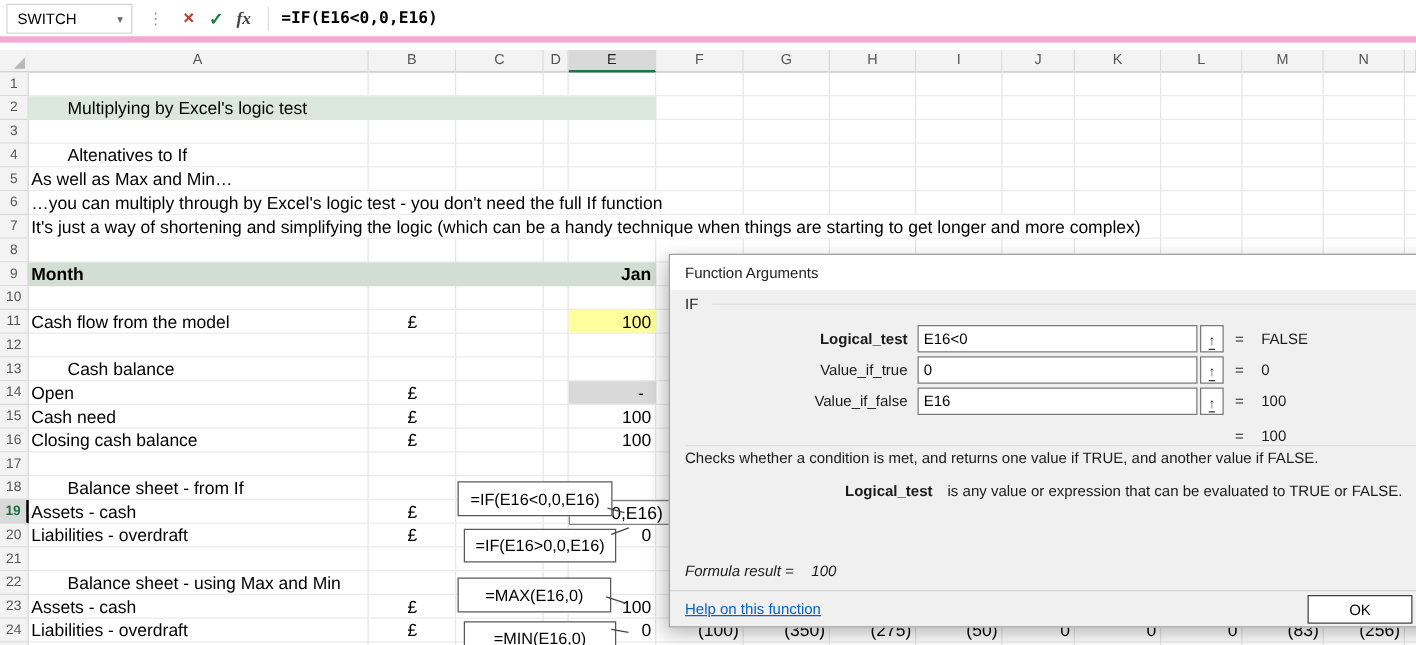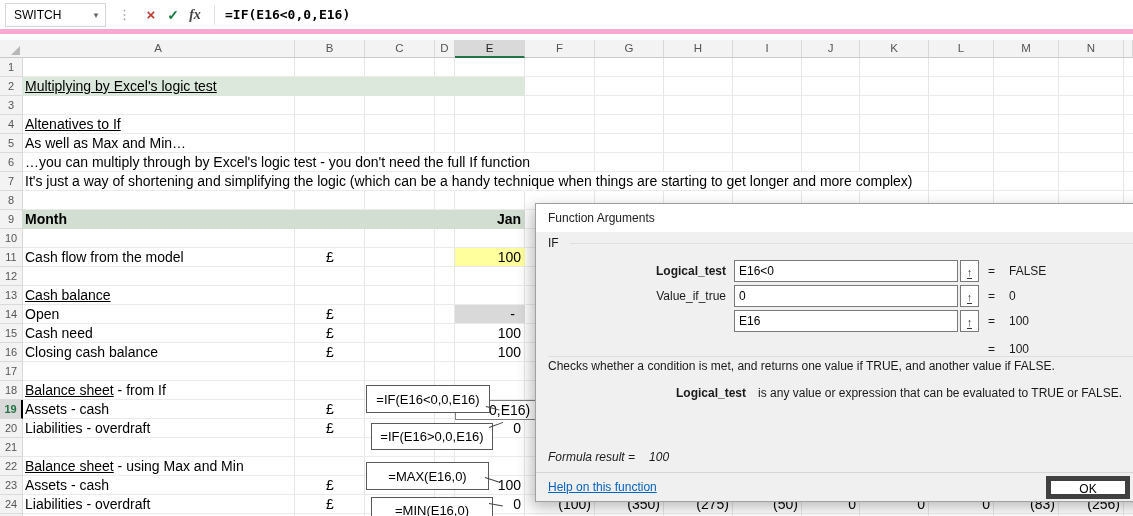--- a/index.html
+++ b/index.html
@@ -48,21 +48,21 @@
   .row{position:absolute;left:0;width:1133px;height:19px;border-bottom:1px solid #ebebeb;box-sizing:border-box;}
   .gut{position:absolute;left:0;top:0;width:23px;height:19px;background:#f3f3f3;
        border-right:1px solid #d8d8d8;border-bottom:1px solid #dadada;box-sizing:border-box;
        font-size:11px;color:#555;text-align:center;line-height:18px;}
   .gut.active{background:#d9d9d9;border-right:2px solid #000000;color:#217346;font-weight:bold;}
   .cell{position:absolute;top:0;height:18px;line-height:18px;font-size:14px;white-space:nowrap;}
   .txt{padding-left:3px;}
   .num{text-align:right;padding-right:4px;box-sizing:border-box;}
   .dash{padding-right:10px;}
   .pound{text-align:center;}
-  .u{text-decoration:underline;}
+  .u{margin-left:29px;}
   .b{font-weight:bold;}
   .ovf{display:inline-block;background:#fff;padding-right:5px;}
   .band{position:absolute;top:0;height:19px;left:22px;width:503px;}
   .band2{background:#dce8dc;}
   .band9{background:#d2ded2;}
   .bg-yellow{background:#ffff9d;}
   .bg-gray{background:#d9d9d9;}
 
   .editbox{position:absolute;left:455px;top:360px;width:82px;height:20px;background:#fff;
            border:1px solid #808080;box-sizing:border-box;font-size:14px;line-height:18px;
@@ -92,21 +92,21 @@
   .val{margin-left:14px;}
   .overall{position:absolute;top:110px;left:452px;}
   .divider{position:absolute;top:124px;left:12px;right:12px;border-top:1px solid #dedede;}
   .desc{position:absolute;top:127px;left:12px;right:6px;white-space:nowrap;overflow:hidden;}
   .arg-help{position:absolute;top:154px;left:140px;right:2px;white-space:nowrap;overflow:hidden;}
   .arg-help b{margin-right:12px;}
   .fresult{position:absolute;top:218px;left:12px;font-style:italic;}
   .divider2{position:absolute;top:240px;left:0;right:0;border-top:1px solid #d6d6d6;}
   .help-link{position:absolute;top:248px;left:12px;color:#0563c1;text-decoration:underline;cursor:pointer;}
   .ok-btn{position:absolute;top:244px;left:510px;width:84px;height:23px;background:#fff;
-          border:5px solid #404040;font:12px "Liberation Sans",sans-serif;cursor:pointer;}
+          border:1px solid #404040;font:12px "Liberation Sans",sans-serif;cursor:pointer;}
 </style>
 </head>
 <body>
 
 <div class="app">
 
   <div class="formula-bar">
     <div class="name-box">
       <span class="nb-text">SWITCH</span>
       <span class="nb-chevron">▾</span>
@@ -309,20 +309,21 @@
         <button class="collapse"><span>↑</span></button>
         <span class="arg-eq"><span>=</span><span class="val">FALSE</span></span>
       </div>
       <div class="arg" style="top:53px">
         <label class="arg-label">Value_if_true</label>
         <input class="arg-input" value="0" style="">
         <button class="collapse"><span>↑</span></button>
         <span class="arg-eq"><span>=</span><span class="val">0</span></span>
       </div>
       <div class="arg" style="top:78px">
+        <label class="arg-label">Value_if_false</label>
         <input class="arg-input" value="E16" style="">
         <button class="collapse"><span>↑</span></button>
         <span class="arg-eq"><span>=</span><span class="val">100</span></span>
       </div>
 
       <div class="overall"><span>=</span><span class="val">100</span></div>
       <i class="divider"></i>
       <div class="desc">Checks whether a condition is met, and returns one value if TRUE, and another value if FALSE.</div>
       <div class="arg-help">
         <b>Logical_test</b><span>is any value or expression that can be evaluated to TRUE or FALSE.</span>

